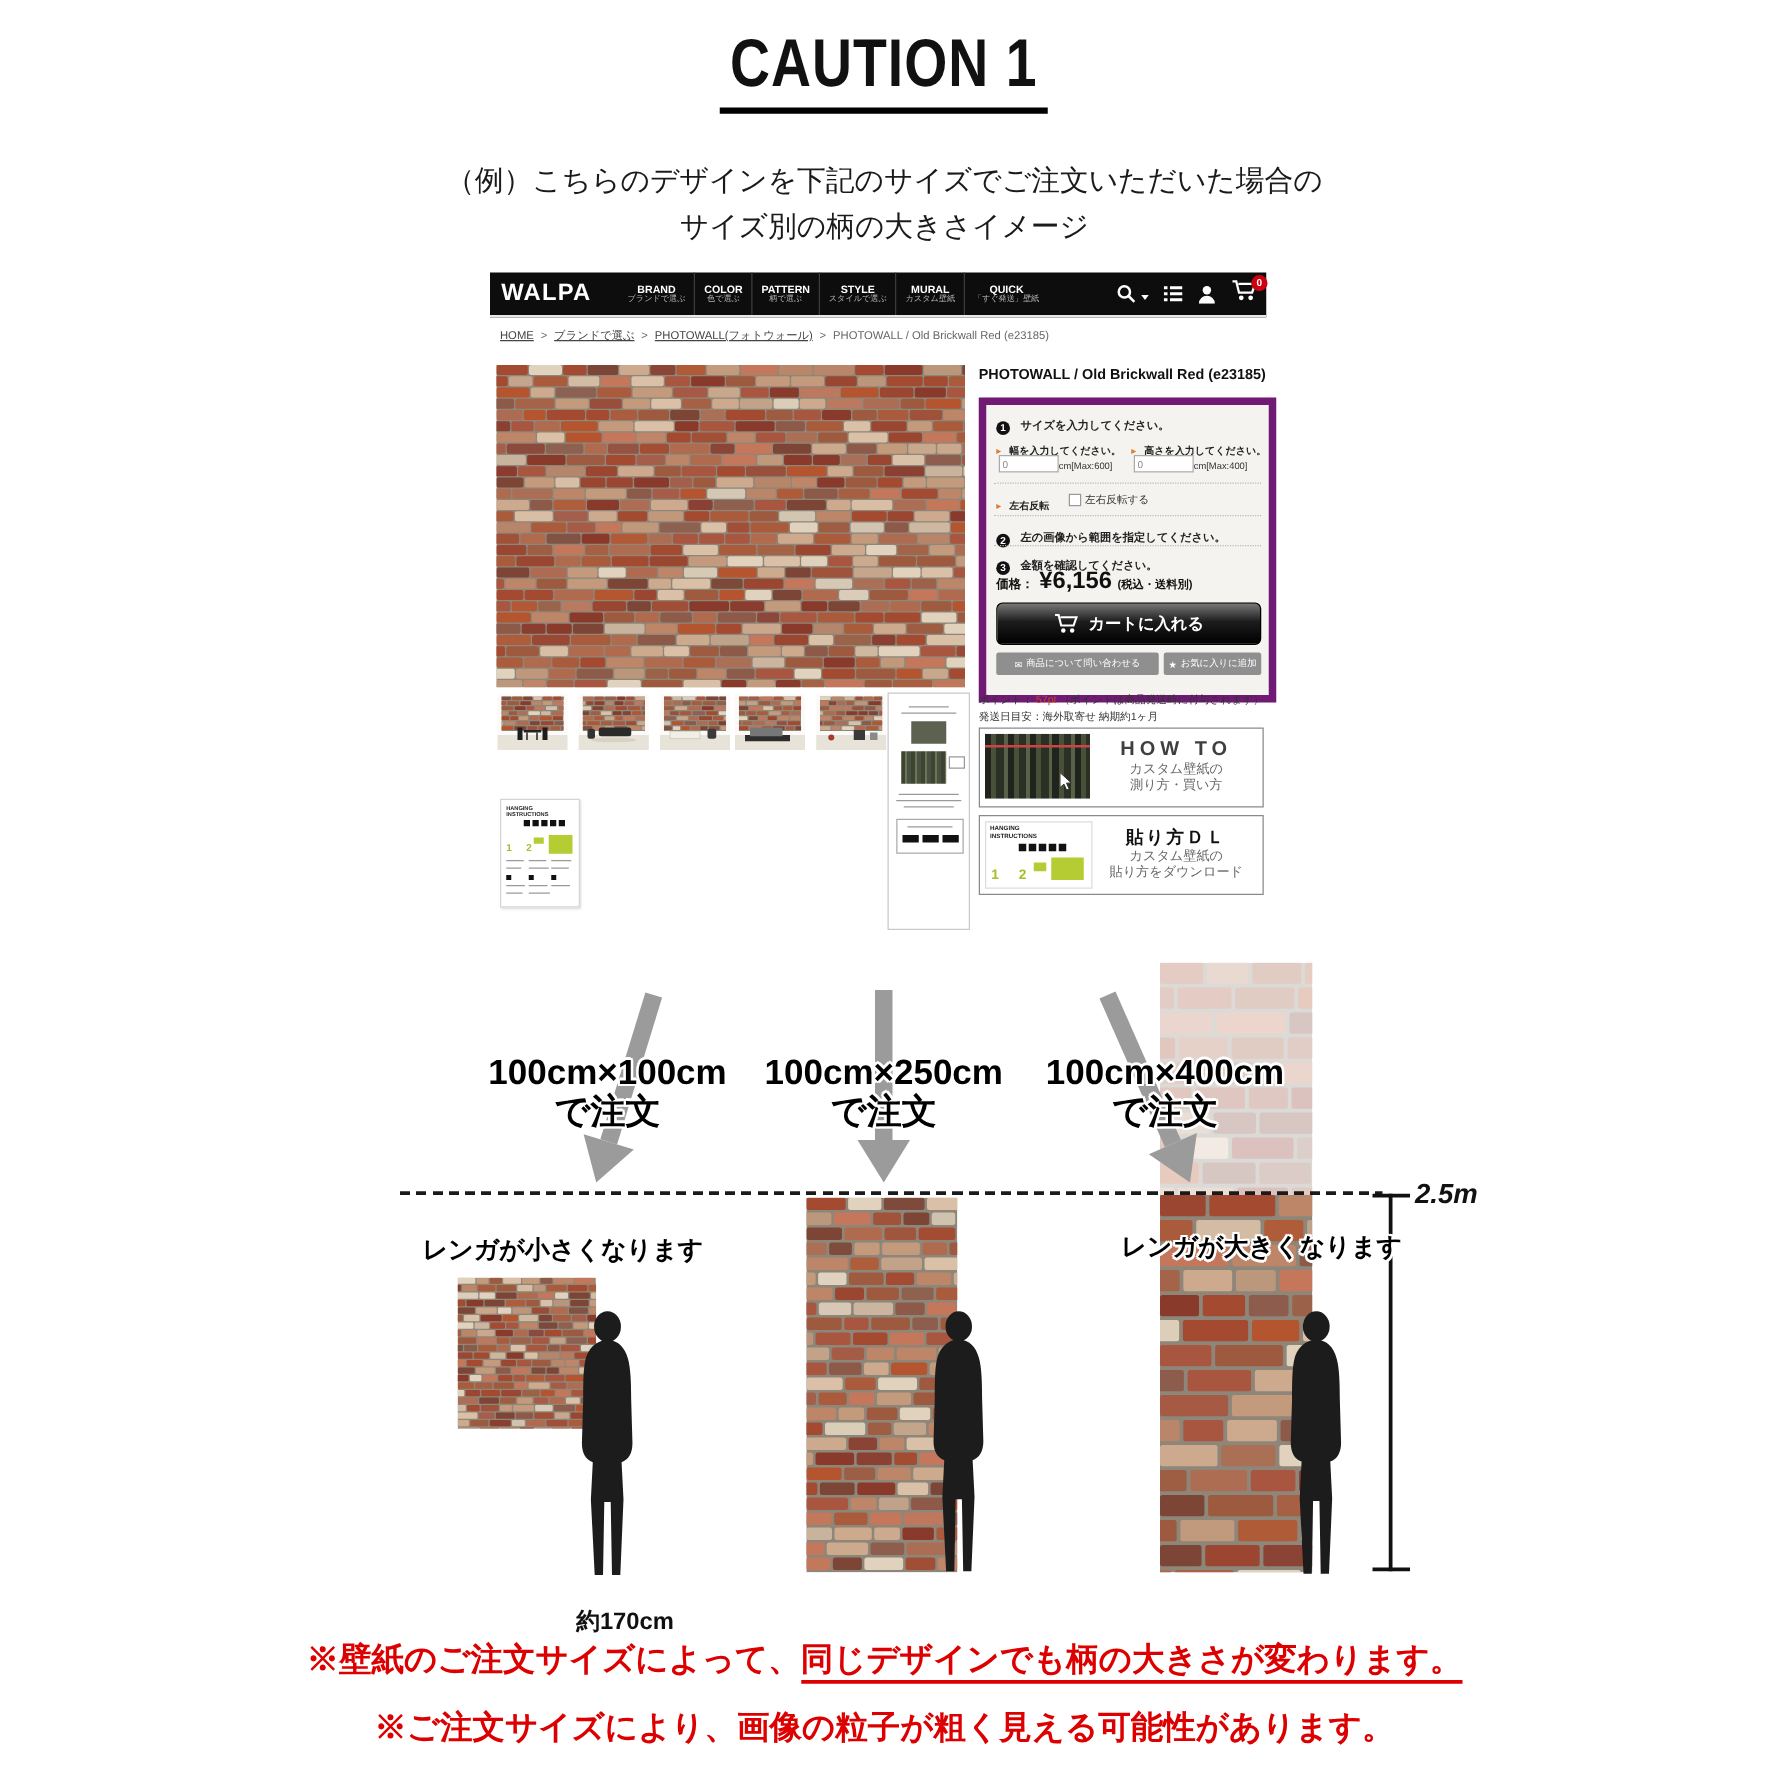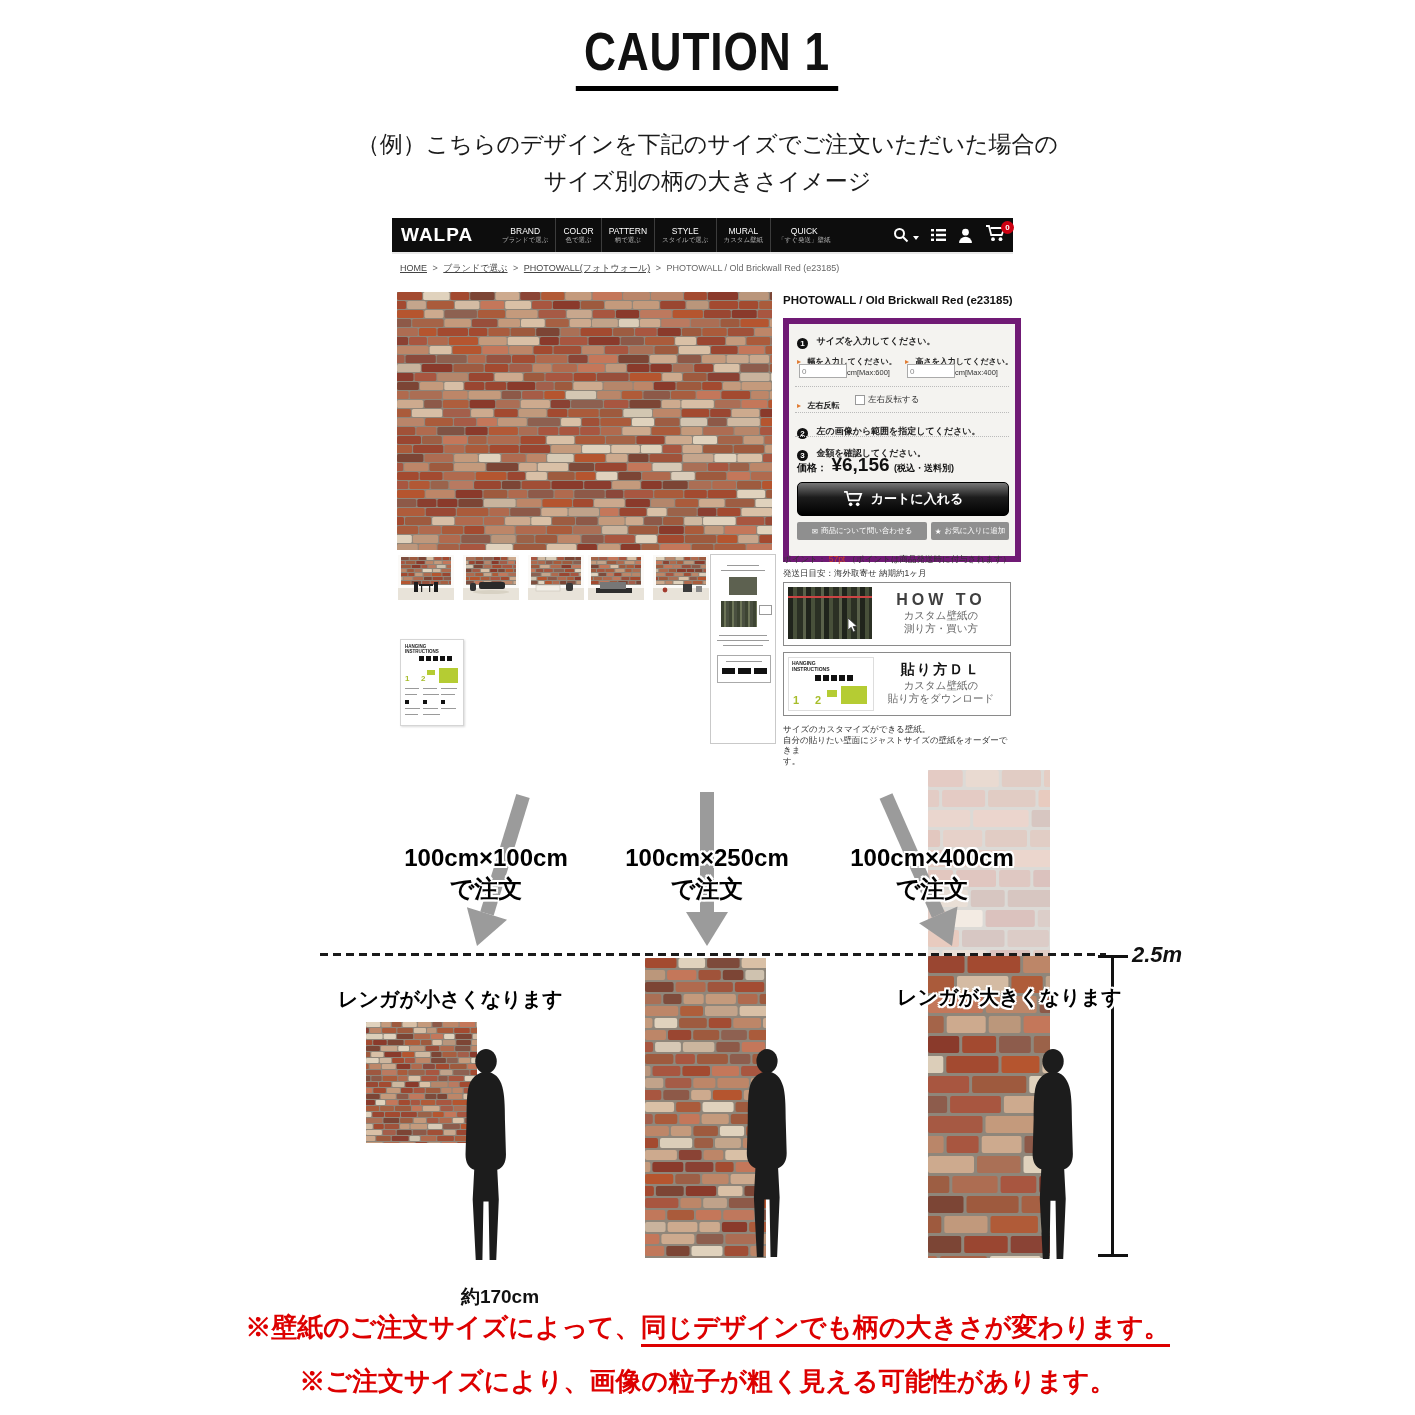--- a/index.html
+++ b/index.html
@@ -15,21 +15,21 @@
   #subtitle{left:0;top:126px;width:100%;text-align:center;font-size:23px;line-height:37px;color:#1a1a1a;}
 
   
   #site{left:392px;top:218px;width:621px;height:546px;background:#fff;}
   #navbar{left:0;top:0;width:621px;height:34px;background:#0d0d0d;border-bottom:2px solid #e8e8e8;}
   #logo{left:9px;top:6px;font-size:19px;font-weight:bold;color:#fff;letter-spacing:1px;}
   #navmenu{left:103px;top:0;height:34px;display:flex;align-items:stretch;}
   .nav-item{display:flex;flex-direction:column;justify-content:center;align-items:center;
       padding:0 7px;cursor:pointer;}
   .nav-item + .nav-item{border-left:1px solid #3c3c3c;}
-  .nav-en{font-size:8.5px;font-weight:normal;color:#fff;line-height:10px;}
+  .nav-en{font-size:8.5px;font-weight:bold;color:#fff;line-height:10px;}
   .nav-jp{font-size:6.5px;color:#b3b3b3;line-height:8px;}
   #nav-icons{right:7px;top:0;height:34px;display:flex;align-items:center;gap:12px;}
   .caret{width:0;height:0;border-left:3.5px solid transparent;border-right:3.5px solid transparent;
       border-top:4px solid #fff;margin-left:-8px;align-self:flex-end;margin-bottom:12px;}
   #cart-badge{position:absolute;right:-8px;top:-4px;width:13px;height:13px;border-radius:50%;
       background:#cc0011;color:#fff;font-size:8px;font-weight:bold;text-align:center;line-height:13px;}
   #breadcrumb{left:8px;top:44px;width:610px;font-size:9px;color:#666;}
   #breadcrumb .lnk{color:#444;text-decoration:underline;}
   #breadcrumb .sep{margin:0 3px;}
 
@@ -86,21 +86,21 @@
   .info-title2{font-size:14px;letter-spacing:2px;color:#111;font-weight:bold;}
   .info-line{font-size:10.5px;color:#666;line-height:13px;}
   #forest{width:100%;height:100%;background:
       repeating-linear-gradient(90deg,#20241c 0 5px,#48503a 5px 9px,#2b3024 9px 15px,#5a614a 15px 18px);}
   #forest-redline{position:absolute;left:0;top:9px;width:100%;height:1.5px;background:#cc4444;}
   #desc-text{left:0;top:432px;width:230px;font-size:8.5px;line-height:10.5px;color:#333;}
 
   
   #arrow-svg{left:0;top:0;width:1415px;height:1415px;pointer-events:none;z-index:4;}
   .order-label{top:842px;width:280px;margin-left:-140px;text-align:center;z-index:7;
-      font-size:24px;font-weight:bold;line-height:31px;color:#000;}
+      font-size:28px;font-weight:bold;line-height:31px;color:#000;}
   .halo{text-shadow:2px 0 0 #fff,-2px 0 0 #fff,0 2px 0 #fff,0 -2px 0 #fff,
       1.6px 1.6px 0 #fff,-1.6px 1.6px 0 #fff,1.6px -1.6px 0 #fff,-1.6px -1.6px 0 #fff;}
   #dashed-line{left:320px;top:953px;width:786px;height:3px;z-index:5;
       background:repeating-linear-gradient(90deg,#1a1a1a 0 8px,transparent 8px 13px);}
   .note-label{font-size:20px;font-weight:bold;color:#000;z-index:7;}
   #measure-bar{left:1098px;top:955px;width:30px;height:302px;z-index:6;}
   #measure-bar .vline{position:absolute;left:13px;top:0;width:3px;height:100%;background:#111;}
   #measure-bar .cap{position:absolute;left:0;width:30px;height:3px;background:#111;}
   #ceiling-label{left:1132px;top:942px;font-size:22px;font-weight:bold;z-index:7;font-style:italic;}
   #person-height{left:420px;top:1264px;width:160px;text-align:center;font-size:19px;font-weight:bold;z-index:7;margin-top:20px;}
@@ -1071,25 +1071,20 @@
           <div class="abs" style="left:4px;top:36px;font-size:11px;font-weight:bold;color:#a7bd2a;">1</div>
           <div class="abs" style="left:26px;top:36px;font-size:11px;font-weight:bold;color:#a7bd2a;">2</div>
         </div>
         <div class="info-text">
           <div class="info-title2">貼り方ＤＬ</div>
           <div class="info-line">カスタム壁紙の</div>
           <div class="info-line">貼り方をダウンロード</div>
         </div>
       </div>
 
-      <div id="desc-text" class="abs">
-        <div>サイズのカスタマイズができる壁紙。</div>
-        <div>自分の貼りたい壁面にジャストサイズの壁紙をオーダーできま</div>
-        <div>す。</div>
-      </div>
     </div>
   </div>
 
   <svg id="arrow-svg" class="abs" viewBox="0 0 1415 1415">
       <line x1="523" y1="796" x2="486.9684585441209" y2="913.4941569213449" stroke="#9b9b9b" stroke-width="14"></line>
       <polygon points="477,946 507.0455969162313,919.6511460221254 466.89132017201047,907.3371678205644" fill="#9b9b9b"></polygon>
       <line x1="707" y1="792" x2="707" y2="912" stroke="#9b9b9b" stroke-width="14"></line>
       <polygon points="707,946 728,912 686,912" fill="#9b9b9b"></polygon>
       <line x1="886" y1="796" x2="938.3068871149554" y2="914.879288897626" stroke="#9b9b9b" stroke-width="14"></line>
       <polygon points="952,946 957.5285027958336,906.4217779980396 919.0852714340773,923.3367997972124" fill="#9b9b9b"></polygon>

